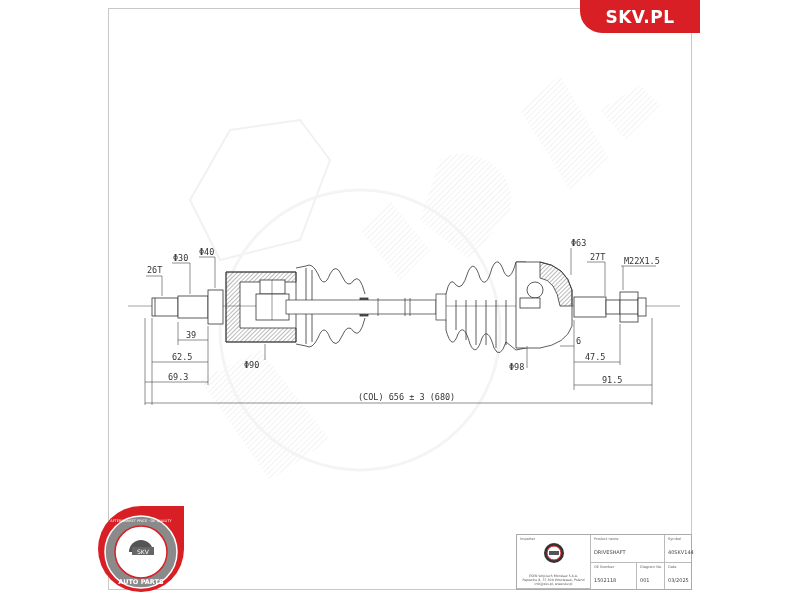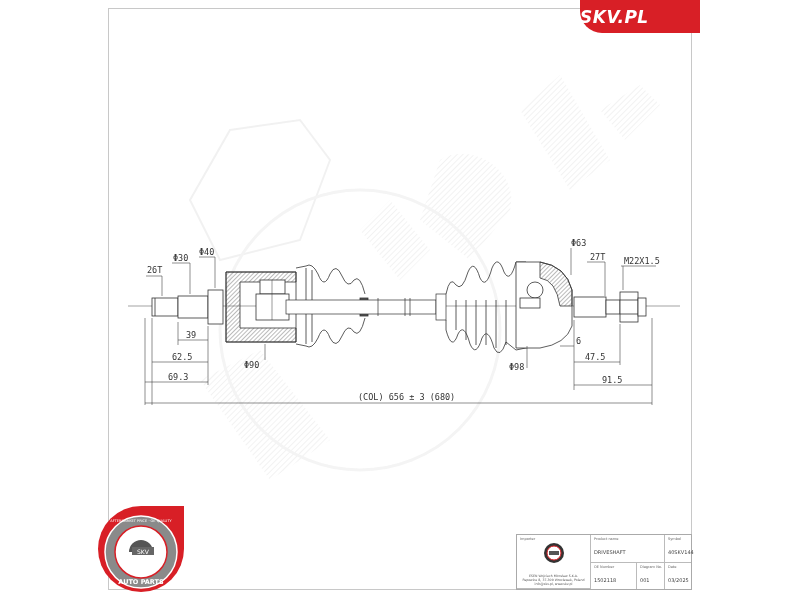--- a/index.html
+++ b/index.html
@@ -1,18 +1,18 @@
 <!DOCTYPE html>
 <html><head>
 <meta charset="utf-8">
 <style>
   html, body { margin:0; padding:0; background:#ffffff; }
   body { width:800px; height:600px; position:relative; overflow:hidden; font-family:"DejaVu Sans Mono", monospace; }
   .frame { position:absolute; left:108px; top:8px; width:584px; height:582px; border:1px solid #c8c8c8; box-sizing:border-box; }
-  .brand { position:absolute; left:580px; top:0; width:120px; height:33px; background:#d81f26; border-bottom-left-radius:22px; color:#fff; font-family:"DejaVu Sans", sans-serif; font-weight:bold; font-style:italic; font-size:17px; letter-spacing:0.5px; display:flex; align-items:center; }
+  .brand { position:absolute; left:580px; top:0; width:120px; height:33px; background:#d81f26; border-bottom-left-radius:22px; color:#fff; font-family:"DejaVu Sans", sans-serif; font-weight:bold; font-size:17px; letter-spacing:0.5px; display:flex; align-items:center; justify-content:center; }
   svg.drawing { position:absolute; left:0; top:0; }
   .dim { font-family:"DejaVu Sans Mono", monospace; font-size:8.5px; fill:#333; }
   .tb { position:absolute; left:516px; top:534px; width:176px; height:56px; border:1px solid #aaa; box-sizing:border-box; font-family:"DejaVu Sans", sans-serif; background:#fff; }
   .tb .cell { position:absolute; border-right:1px solid #bbb; border-bottom:1px solid #bbb; box-sizing:border-box; }
   .tb .lbl { position:absolute; left:3px; top:2px; font-size:3.5px; color:#666; }
   .tb .val { position:absolute; left:3px; top:14px; font-size:5px; color:#444; }
   .tb .addr { position:absolute; left:2px; right:2px; bottom:2px; font-size:3.2px; color:#555; text-align:center; line-height:4px; }
   .badge { position:absolute; left:92px; top:500px; width:98px; height:100px; }
 </style>
 </head>

